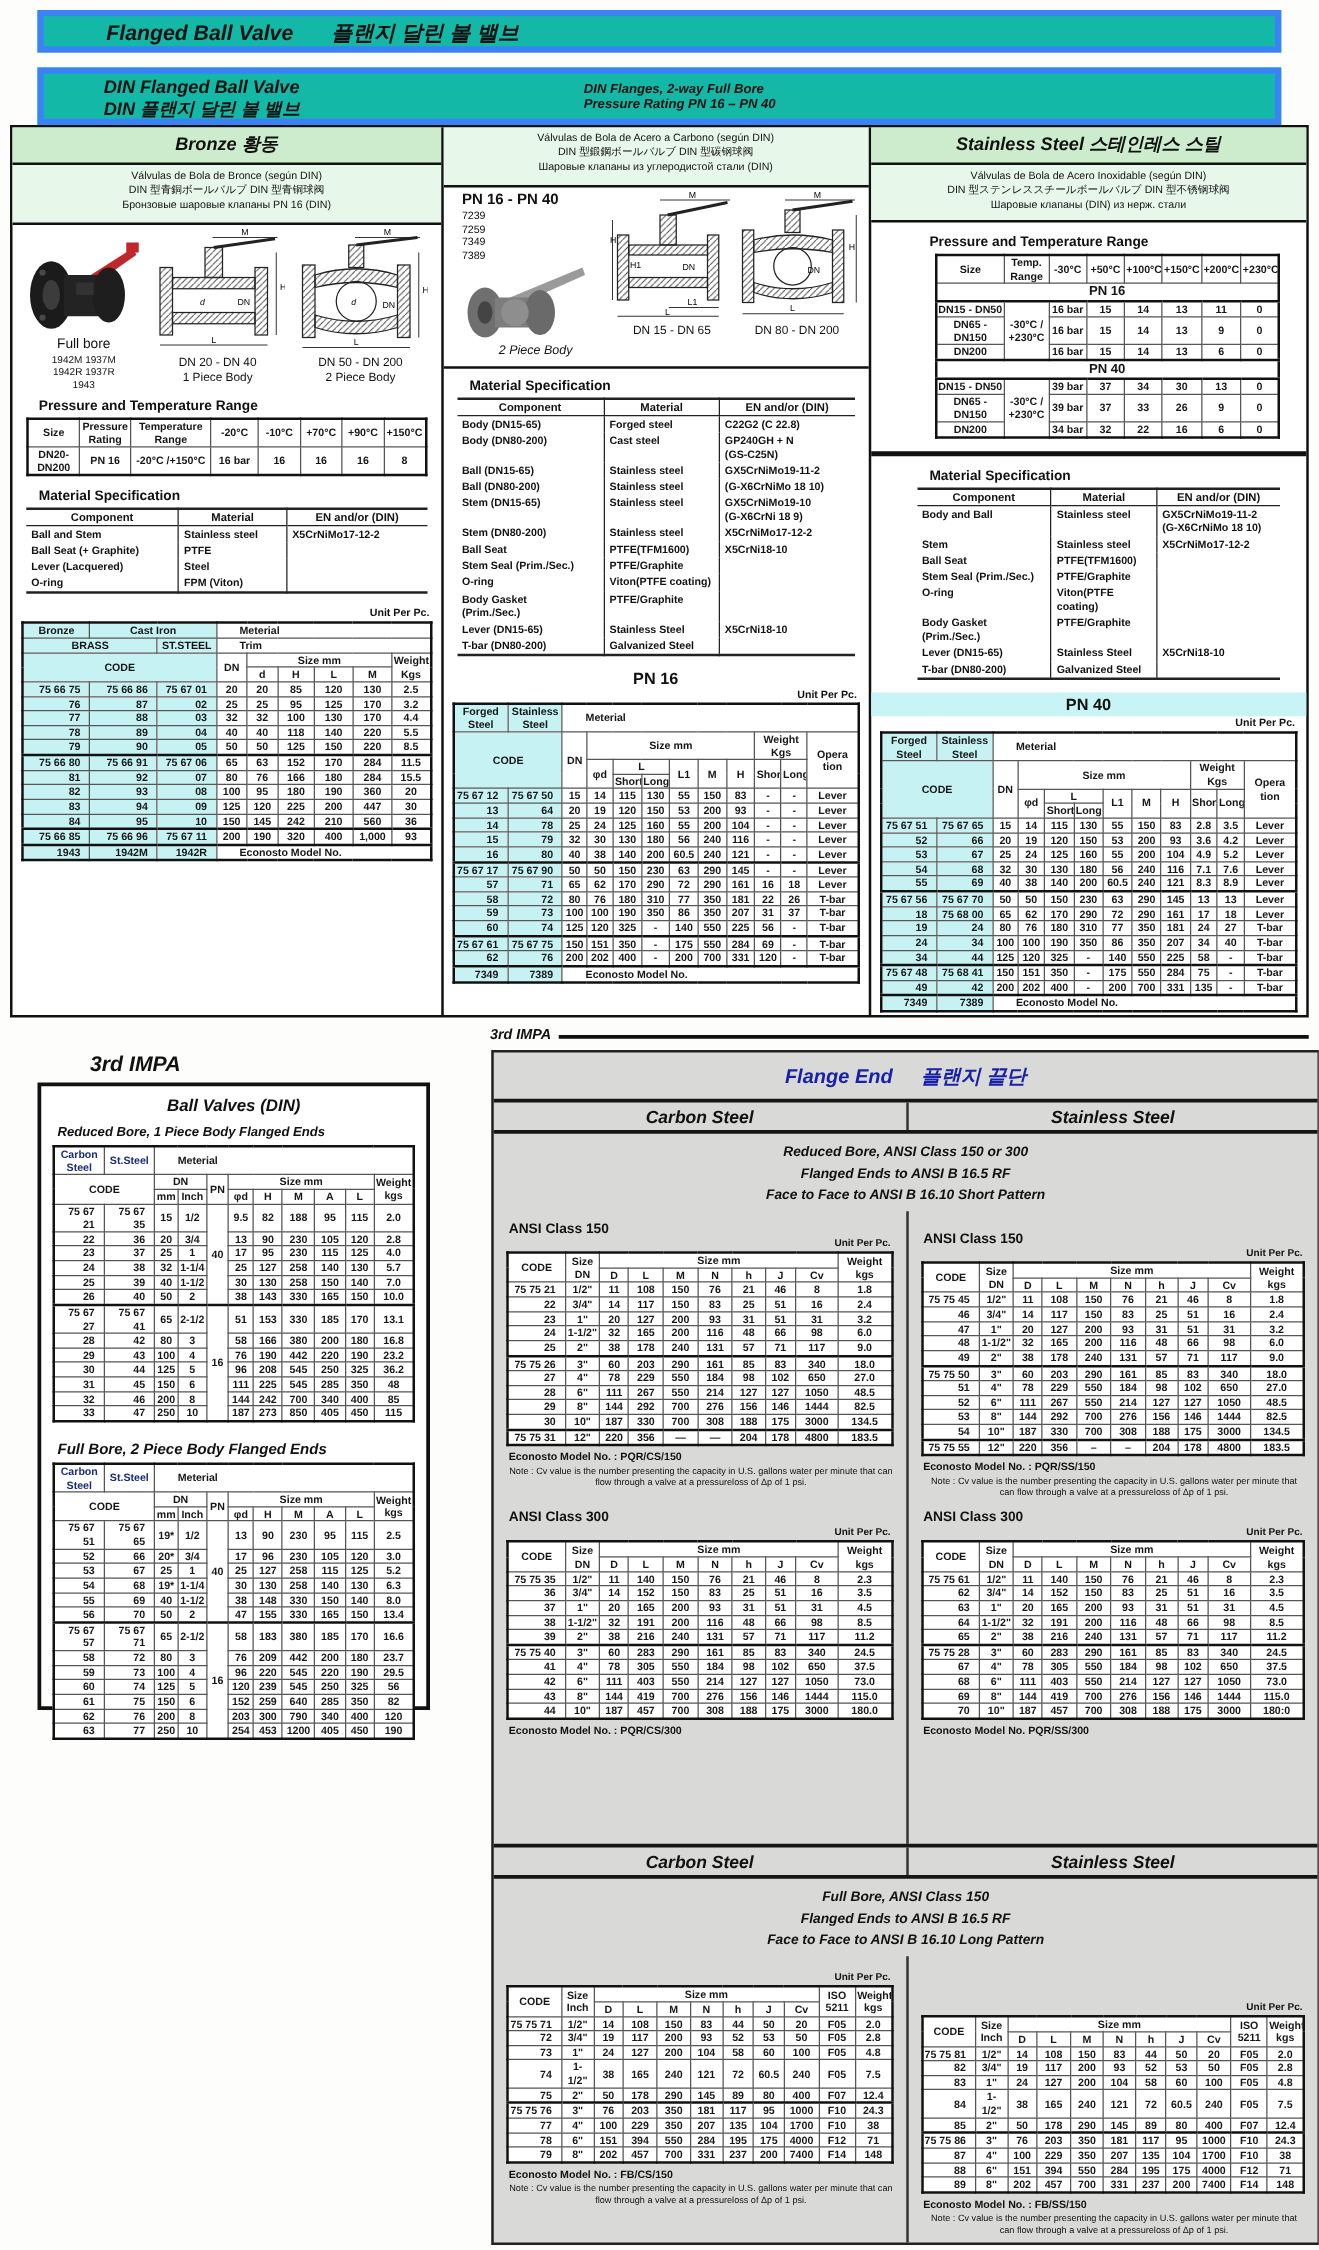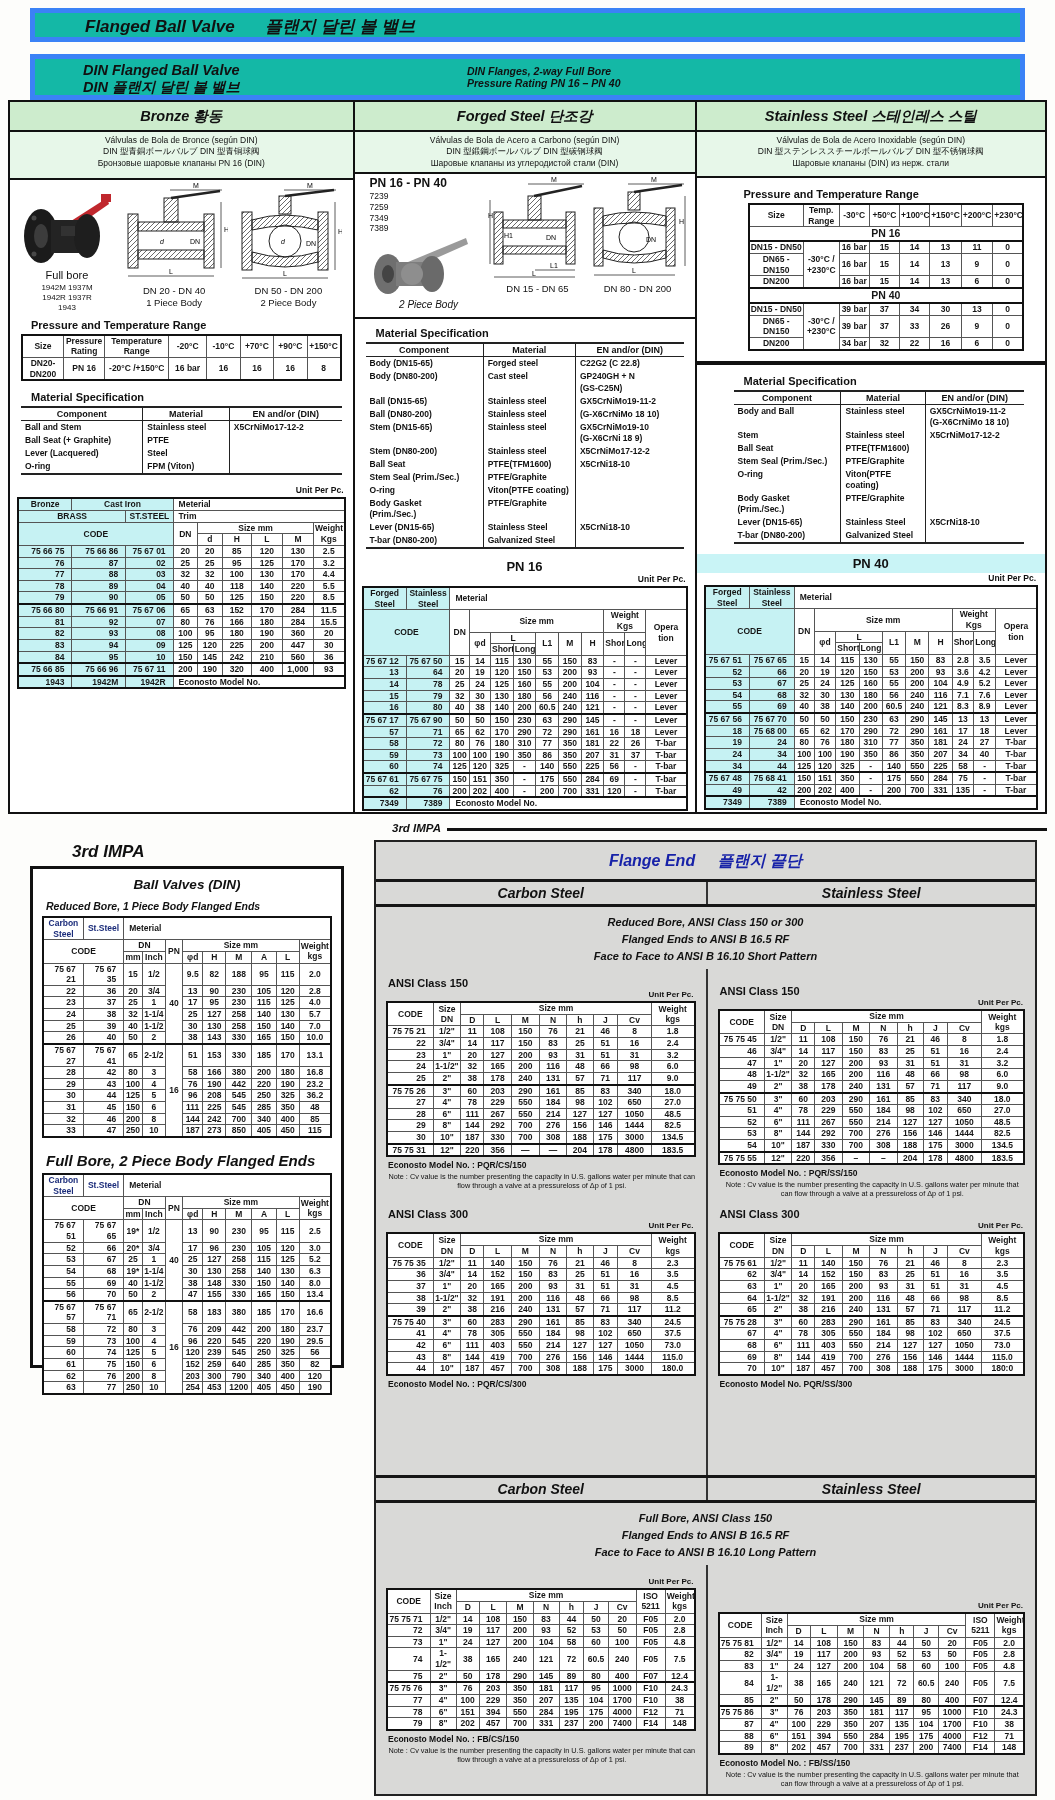--- a/index.html
+++ b/index.html
@@ -20,21 +20,21 @@
   .h1{font-weight:bold;font-size:11px;margin:6px 0 3px 14px}
   .unit{font-size:8.5px;font-weight:bold;text-align:right;margin:10px 2px 2px 0}
   .sep{border-top:2.5px solid #111;margin:6px -7px 0}
   .pncenter{text-align:center;font-weight:bold;font-size:13px;margin-top:10px}
   .pn40strip{background:#c9f4f6;text-align:center;font-weight:bold;font-size:13px;margin:10px -7px 0;padding:2px 0}
   
   table.tb{border-collapse:collapse;table-layout:fixed;width:100%;background:#fff;border:2px solid #111}
   .tb th,.tb td{border:1px solid #555;font-size:8.5px;text-align:center;padding:0 1px;line-height:1.25;white-space:pre-line;overflow:hidden;font-weight:bold;color:#161616}
   .tb .cy{background:#c6f2f3}
   .tb .lt{text-align:left}
-  .tb .pl{padding-left:5px}
+  .tb .pl{padding-left:18px}
   .tb td.code{text-align:right;padding-right:7px}
   .tb tr.gtop td{border-top:2px solid #111}
   .tb tr.ft td{border-top:2px solid #111}
   .tb td.bandc{font-size:10.5px}
   .tb .bl{color:#1b2c7a}
   table.mat{border-collapse:collapse;table-layout:fixed;width:100%;border-top:2px solid #222;border-bottom:2px solid #222;background:transparent}
   .mat th{border-bottom:1.5px solid #222;font-size:9px;padding:1px 2px}
   .mat td{font-size:8.5px;font-weight:bold;text-align:left;padding:1px 4px;vertical-align:top;white-space:pre-line;line-height:1.3}
   .mat td+td,.mat th+th{border-left:1px solid #222}
   
@@ -44,21 +44,21 @@
   svg text{font-family:"Liberation Sans",sans-serif}
   
   #impaL{left:72px;top:842px;font-size:17px}
   #dinbox{left:30px;top:866px;width:314px;height:502px;border:3px solid #111;background:#fff;box-sizing:border-box;padding:4px 9px}
   #dinbox .bt{text-align:center;font-size:13.5px;margin:4px 0 8px}
   #dinbox .st{font-size:10.5px;margin:8px 0 4px 4px}
   
   #impaR{left:392px;top:822px;width:655px;display:flex;align-items:flex-end}
   #impaR .line{flex:1;border-bottom:3px solid #111;margin:0 0 3px 6px}
   #impaR span{font-size:11.5px}
-  #flangebox{left:374px;top:840px;width:663px;height:956px;background:#d9d9d7;border:2px solid #222;box-sizing:border-box;display:flex;flex-direction:column}
+  #flangebox{left:393px;top:840px;width:663px;height:956px;background:#d9d9d7;border:2px solid #222;box-sizing:border-box;display:flex;flex-direction:column}
   .fx-title{text-align:center;padding:9px 0 7px;font-size:16px;color:#1722a8}
   .fx-band{display:grid;grid-template-columns:1fr 1fr;border-top:3px solid #161616;border-bottom:3px solid #161616}
   .fx-band div{text-align:center;font-weight:bold;font-style:italic;font-size:14px;padding:3px 0}
   .fx-band div+div{border-left:2px solid #333}
   .fx-sub{text-align:center;font-weight:bold;font-style:italic;font-size:11px;line-height:1.55;margin:7px 0 4px}
   .fx-grid{display:grid;grid-template-columns:1fr 1fr;flex:0 0 auto}
   .fcol{padding:2px 10px 6px;box-sizing:border-box}
   .fx-grid .fcol+.fcol{border-left:2px solid #333}
   .alabel{font-weight:bold;font-size:11px;margin:6px 0 0 2px}
   .funit{font-size:8px;font-weight:bold;text-align:right;margin:1px 2px 2px 0}
@@ -411,21 +411,20 @@
                 <td class="cy cy code">1942R</td>
                 <td colspan="6" class="lt pl">Econosto Model No.</td>
               </tr>
             </tbody>
           </table>
         </div>
     </div>
   </div>
 
   <div class="tcol" style="width:343px">
-    <div class="colhead bi">Forged Steel  단조강</div>
     <div class="colsub">
       <div>Válvulas de Bola de Acero a Carbono (según DIN)</div>
       <div>DIN 型鍛鋼ボールバルブ   DIN 型碳钢球阀</div>
       <div>Шаровые клапаны из углеродистой стали (DIN)</div>
     </div>
     <div class="ccontent">
       <div class="figrow">
         <div class="figcell" style="width:118px;text-align:left;padding-left:8px">
           <div style="font-weight:bold;font-size:12px">PN 16 - PN 40</div>
           <div style="text-align:left;font-size:8.5px">7239</div>
@@ -1386,21 +1385,21 @@
             <td class="">187</td>
             <td class="">273</td>
             <td class="">850</td>
             <td class="">405</td>
             <td class="">450</td>
             <td class="">115</td>
           </tr>
         </tbody>
       </table>
     </div>
-  <div class="st bi" style="margin-top:14px;font-size:15px">Full Bore, 2 Piece Body  Flanged Ends</div>
+  <div class="st bi" style="margin-top:14px;font-size:12px">Full Bore, 2 Piece Body  Flanged Ends</div>
   <div>
       <table class="tb">
         <colgroup>
           <col style="width: 14%;">
           <col style="width: 14%;">
           <col style="width: 6.5%;">
           <col style="width: 8%;">
           <col style="width: 6%;">
           <col style="width: 7%;">
           <col style="width: 8%;">

